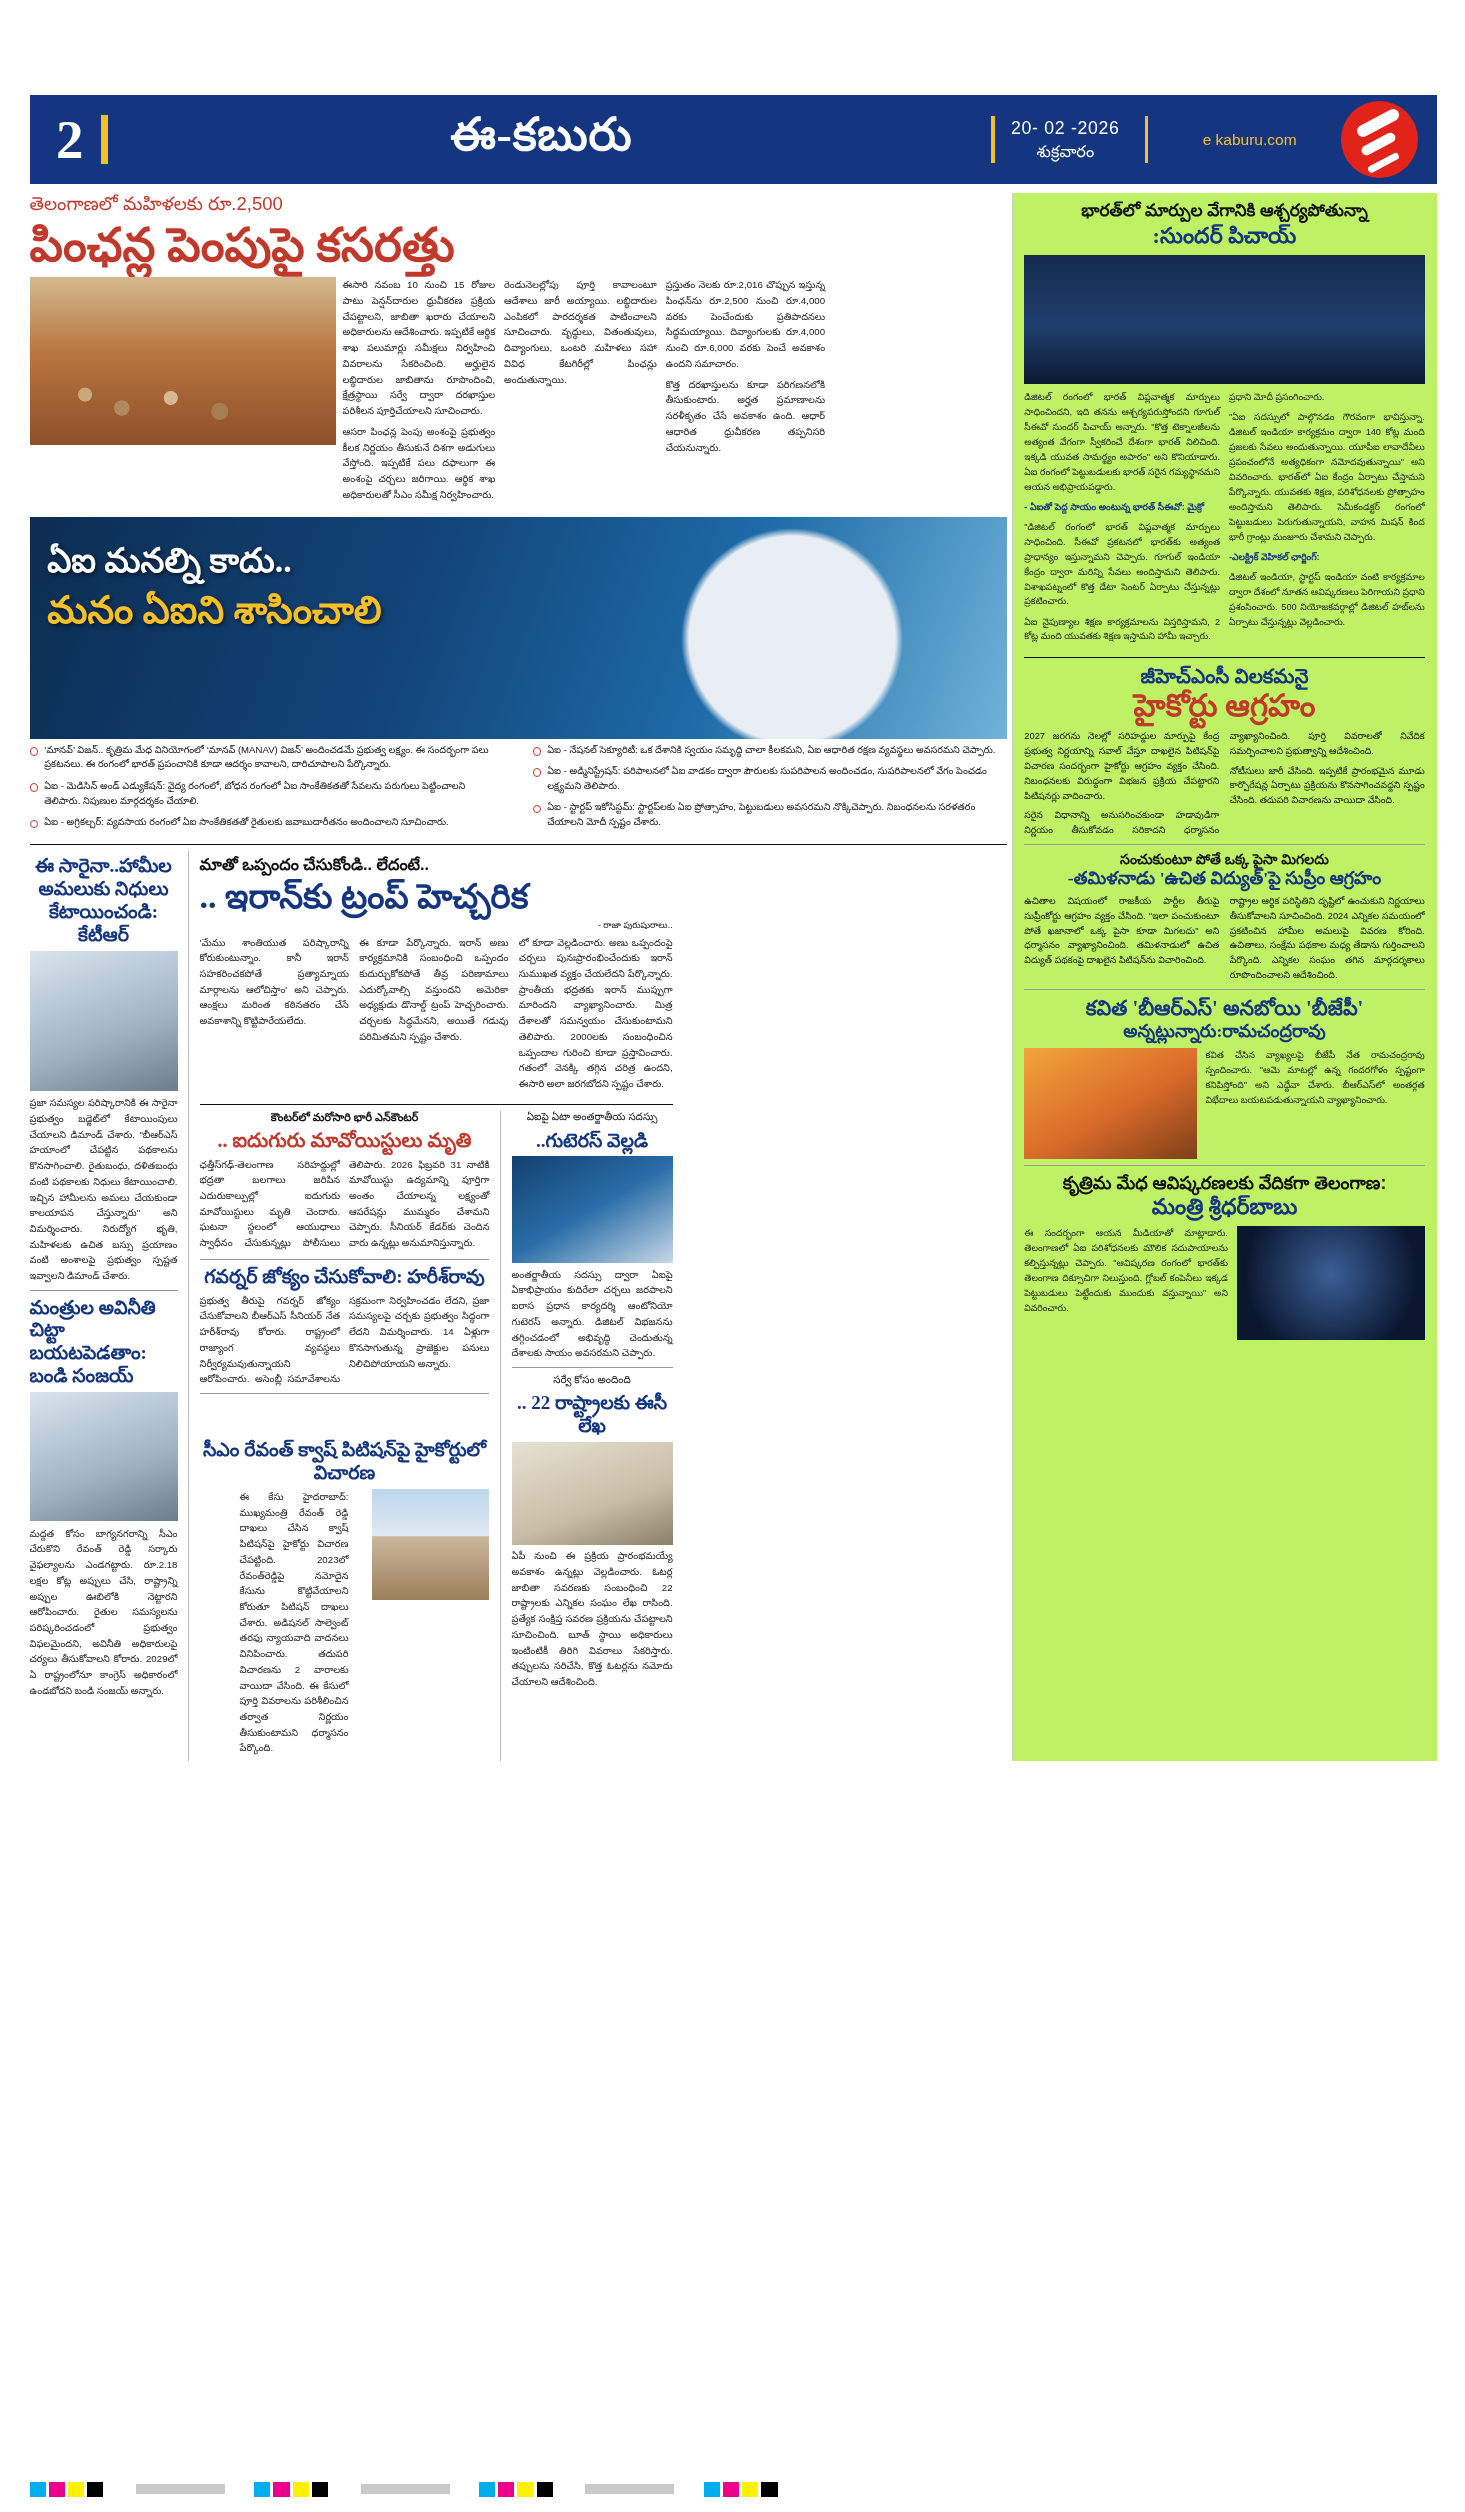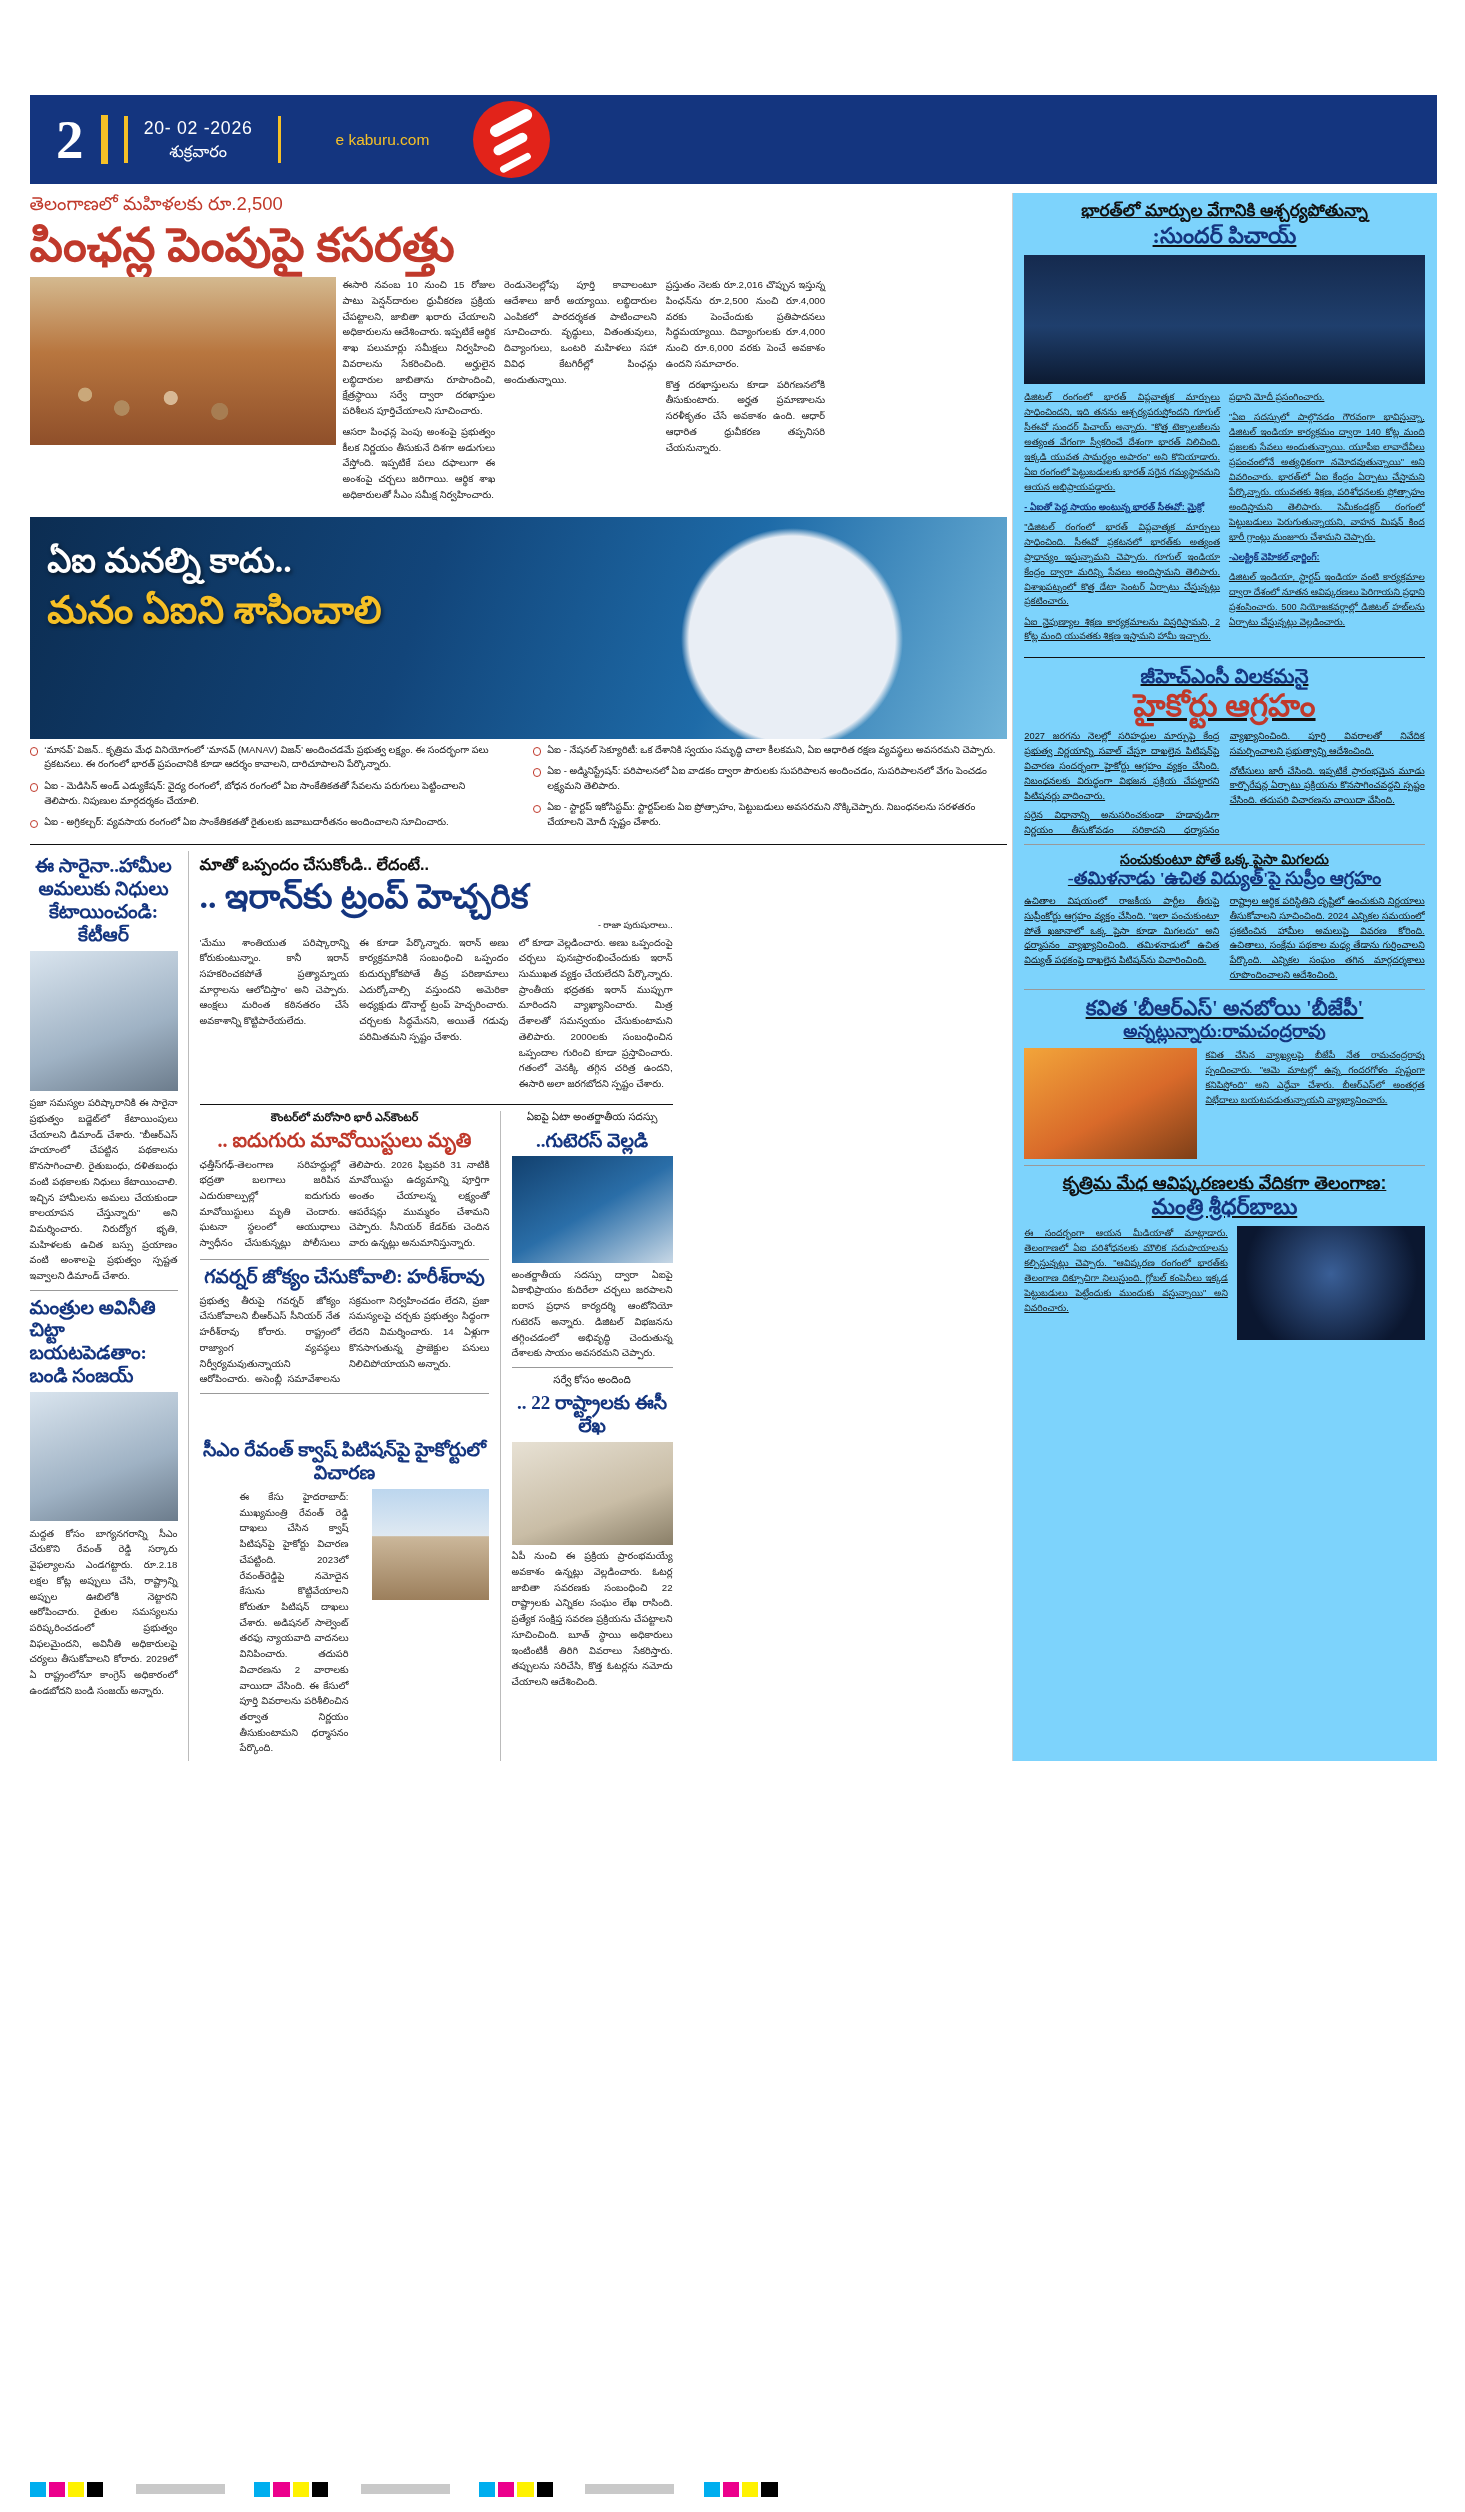--- a/index.html
+++ b/index.html
@@ -80,21 +80,21 @@
   }
 
   
   .content {
     position: absolute;
     left: 29.5px; top: 193px;
     width: 1407px;
   }
   .cols { display: flex; gap: 0; }
   .colL { width: 982px; padding-right: 5px; }
-  .colR { width: 425px; background: #7dd3fc; border-left: 1.5px solid #cfcfcf; padding: 7.4px 11.8px 11.8px 11.8px; text-decoration: underline; }
+  .colR { width: 425px; background: #bef264; border-left: 1.5px solid #cfcfcf; padding: 7.4px 11.8px 11.8px 11.8px; }
 
   
   .kicker { color:#c0392b; font-size:18.5px; margin-bottom:1.5px; }
   .head-red {
     color:#c0392b; font-size:47px; font-weight:bold; line-height:1.05;
     font-family:"Liberation Serif", serif; margin-bottom: 7.4px;
   }
   .head-blue {
     color:#14357f; font-size:29.5px; font-weight:bold; line-height:1.1;
     font-family:"Liberation Serif", serif;
@@ -171,20 +171,21 @@
   .divline-v { width:1.5px; background:#bbb; }
 </style>
 </head>
 <body>
 
 <div class="page">
 
   <div class="masthead">
     <div class="mh-pageno">2</div>
     <div class="mh-bar"></div>
+    <div class="mh-title">ఈ-కబురు</div>
     <div class="mh-sep"></div>
     <div class="mh-date">
       <div class="d1">20- 02 -2026</div>
       <div class="d2">శుక్రవారం</div>
     </div>
     <div class="mh-sep"></div>
     <div class="mh-site">e kaburu.com</div>
     <div class="mh-logo"></div>
   </div>
 

